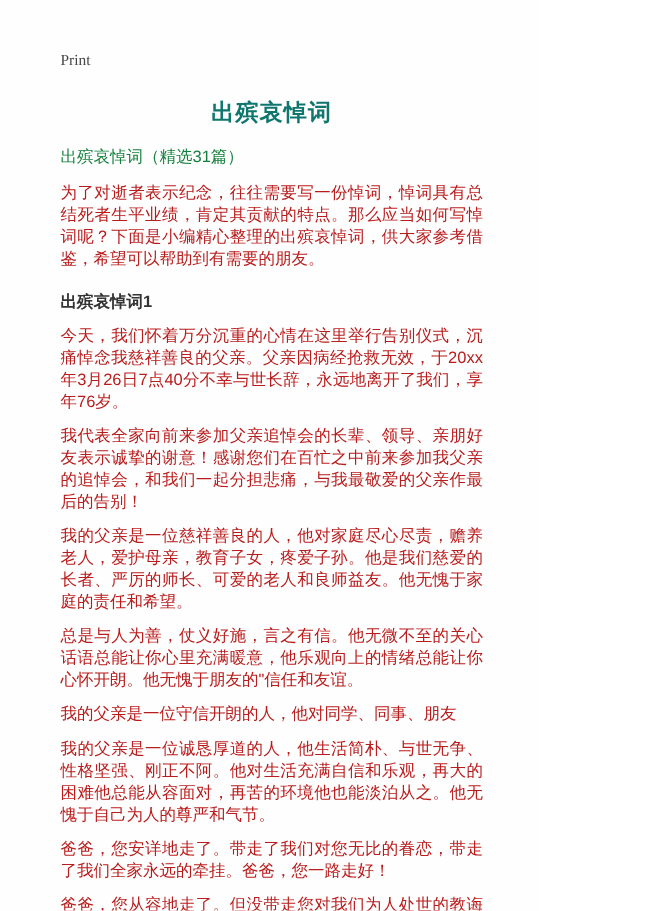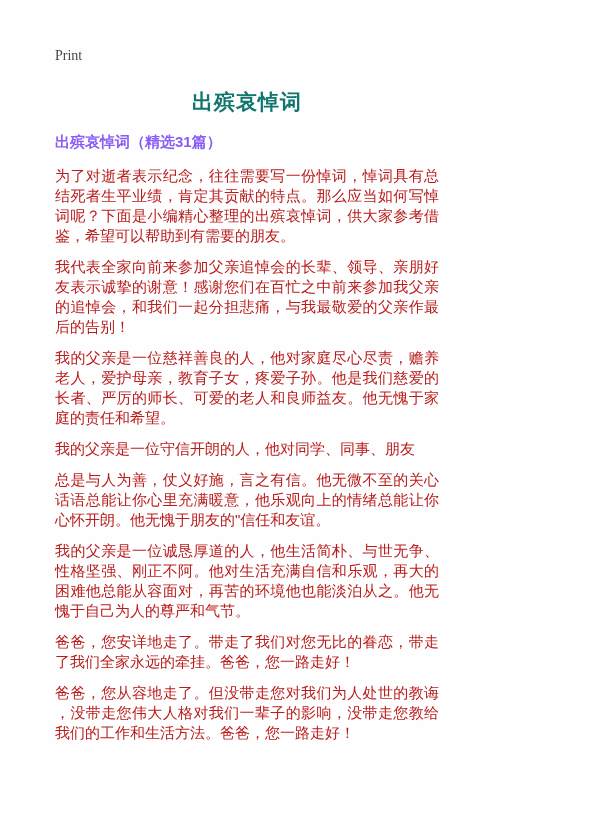--- a/index.html
+++ b/index.html
@@ -28,22 +28,21 @@
     text-align: center;
     font-size: 21px;
     font-weight: bold;
     color: #0f766e;
     letter-spacing: 1px;
     margin: 24px 0 17px 0;
   }
   .doc-subtitle {
     font-size: 15px;
     margin: 0 0 14px 0;
-    color: #8b5cf6;
-    font-weight: bold;
+    color: #15803d;
   }
   .section-heading {
     font-size: 15px;
     font-weight: bold;
     color: #333333;
     margin: 19px 0 12px 0;
   }
   p.body-para {
     font-size: 15px;
     line-height: 20px;
@@ -60,22 +59,24 @@
 <div class="page">
 
   <span class="print-label">Print</span>
 
   <h1 class="doc-title">出殡哀悼词</h1>
 
   <div class="doc-subtitle">出殡哀悼词（精选31篇）</div>
 
   <p class="body-para">为了对逝者表示纪念，往往需要写一份悼词，悼词具有总结死者生平业绩，肯定其贡献的特点。那么应当如何写悼词呢？下面是小编精心整理的出殡哀悼词，供大家参考借鉴，希望可以帮助到有需要的朋友。</p>
 
+  <h2 class="section-heading">出殡哀悼词1</h2>
 
+  <p class="body-para">今天，我们怀着万分沉重的心情在这里举行告别仪式，沉痛悼念我慈祥善良的父亲。父亲因病经抢救无效，于20xx年3月26日7点40分不幸与世长辞，永远地离开了我们，享年76岁。</p>
   <p class="body-para">我代表全家向前来参加父亲追悼会的长辈、领导、亲朋好友表示诚挚的谢意！感谢您们在百忙之中前来参加我父亲的追悼会，和我们一起分担悲痛，与我最敬爱的父亲作最后的告别！</p>
   <p class="body-para">我的父亲是一位慈祥善良的人，他对家庭尽心尽责，赡养老人，爱护母亲，教育子女，疼爱子孙。他是我们慈爱的长者、严厉的师长、可爱的老人和良师益友。他无愧于家庭的责任和希望。</p>
+  <p class="body-para">总是与人为善，仗义好施，言之有信。他无微不至的关心话语总能让你心里充满暖意，他乐观向上的情绪总能让你心怀开朗。他无愧于朋友的"信任和友谊。</p>
   <p class="body-para">我的父亲是一位守信开朗的人，他对同学、同事、朋友</p>
-  <p class="body-para">总是与人为善，仗义好施，言之有信。他无微不至的关心话语总能让你心里充满暖意，他乐观向上的情绪总能让你心怀开朗。他无愧于朋友的"信任和友谊。</p>
   <p class="body-para">我的父亲是一位诚恳厚道的人，他生活简朴、与世无争、性格坚强、刚正不阿。他对生活充满自信和乐观，再大的困难他总能从容面对，再苦的环境他也能淡泊从之。他无愧于自己为人的尊严和气节。</p>
   <p class="body-para">爸爸，您安详地走了。带走了我们对您无比的眷恋，带走了我们全家永远的牵挂。爸爸，您一路走好！</p>
   <p class="body-para">爸爸，您从容地走了。但没带走您对我们为人处世的教诲，没带走您伟大人格对我们一辈子的影响，没带走您教给我们的工作和生活方法。爸爸，您一路走好！</p>
 
 </div>
 
 </body></html>

